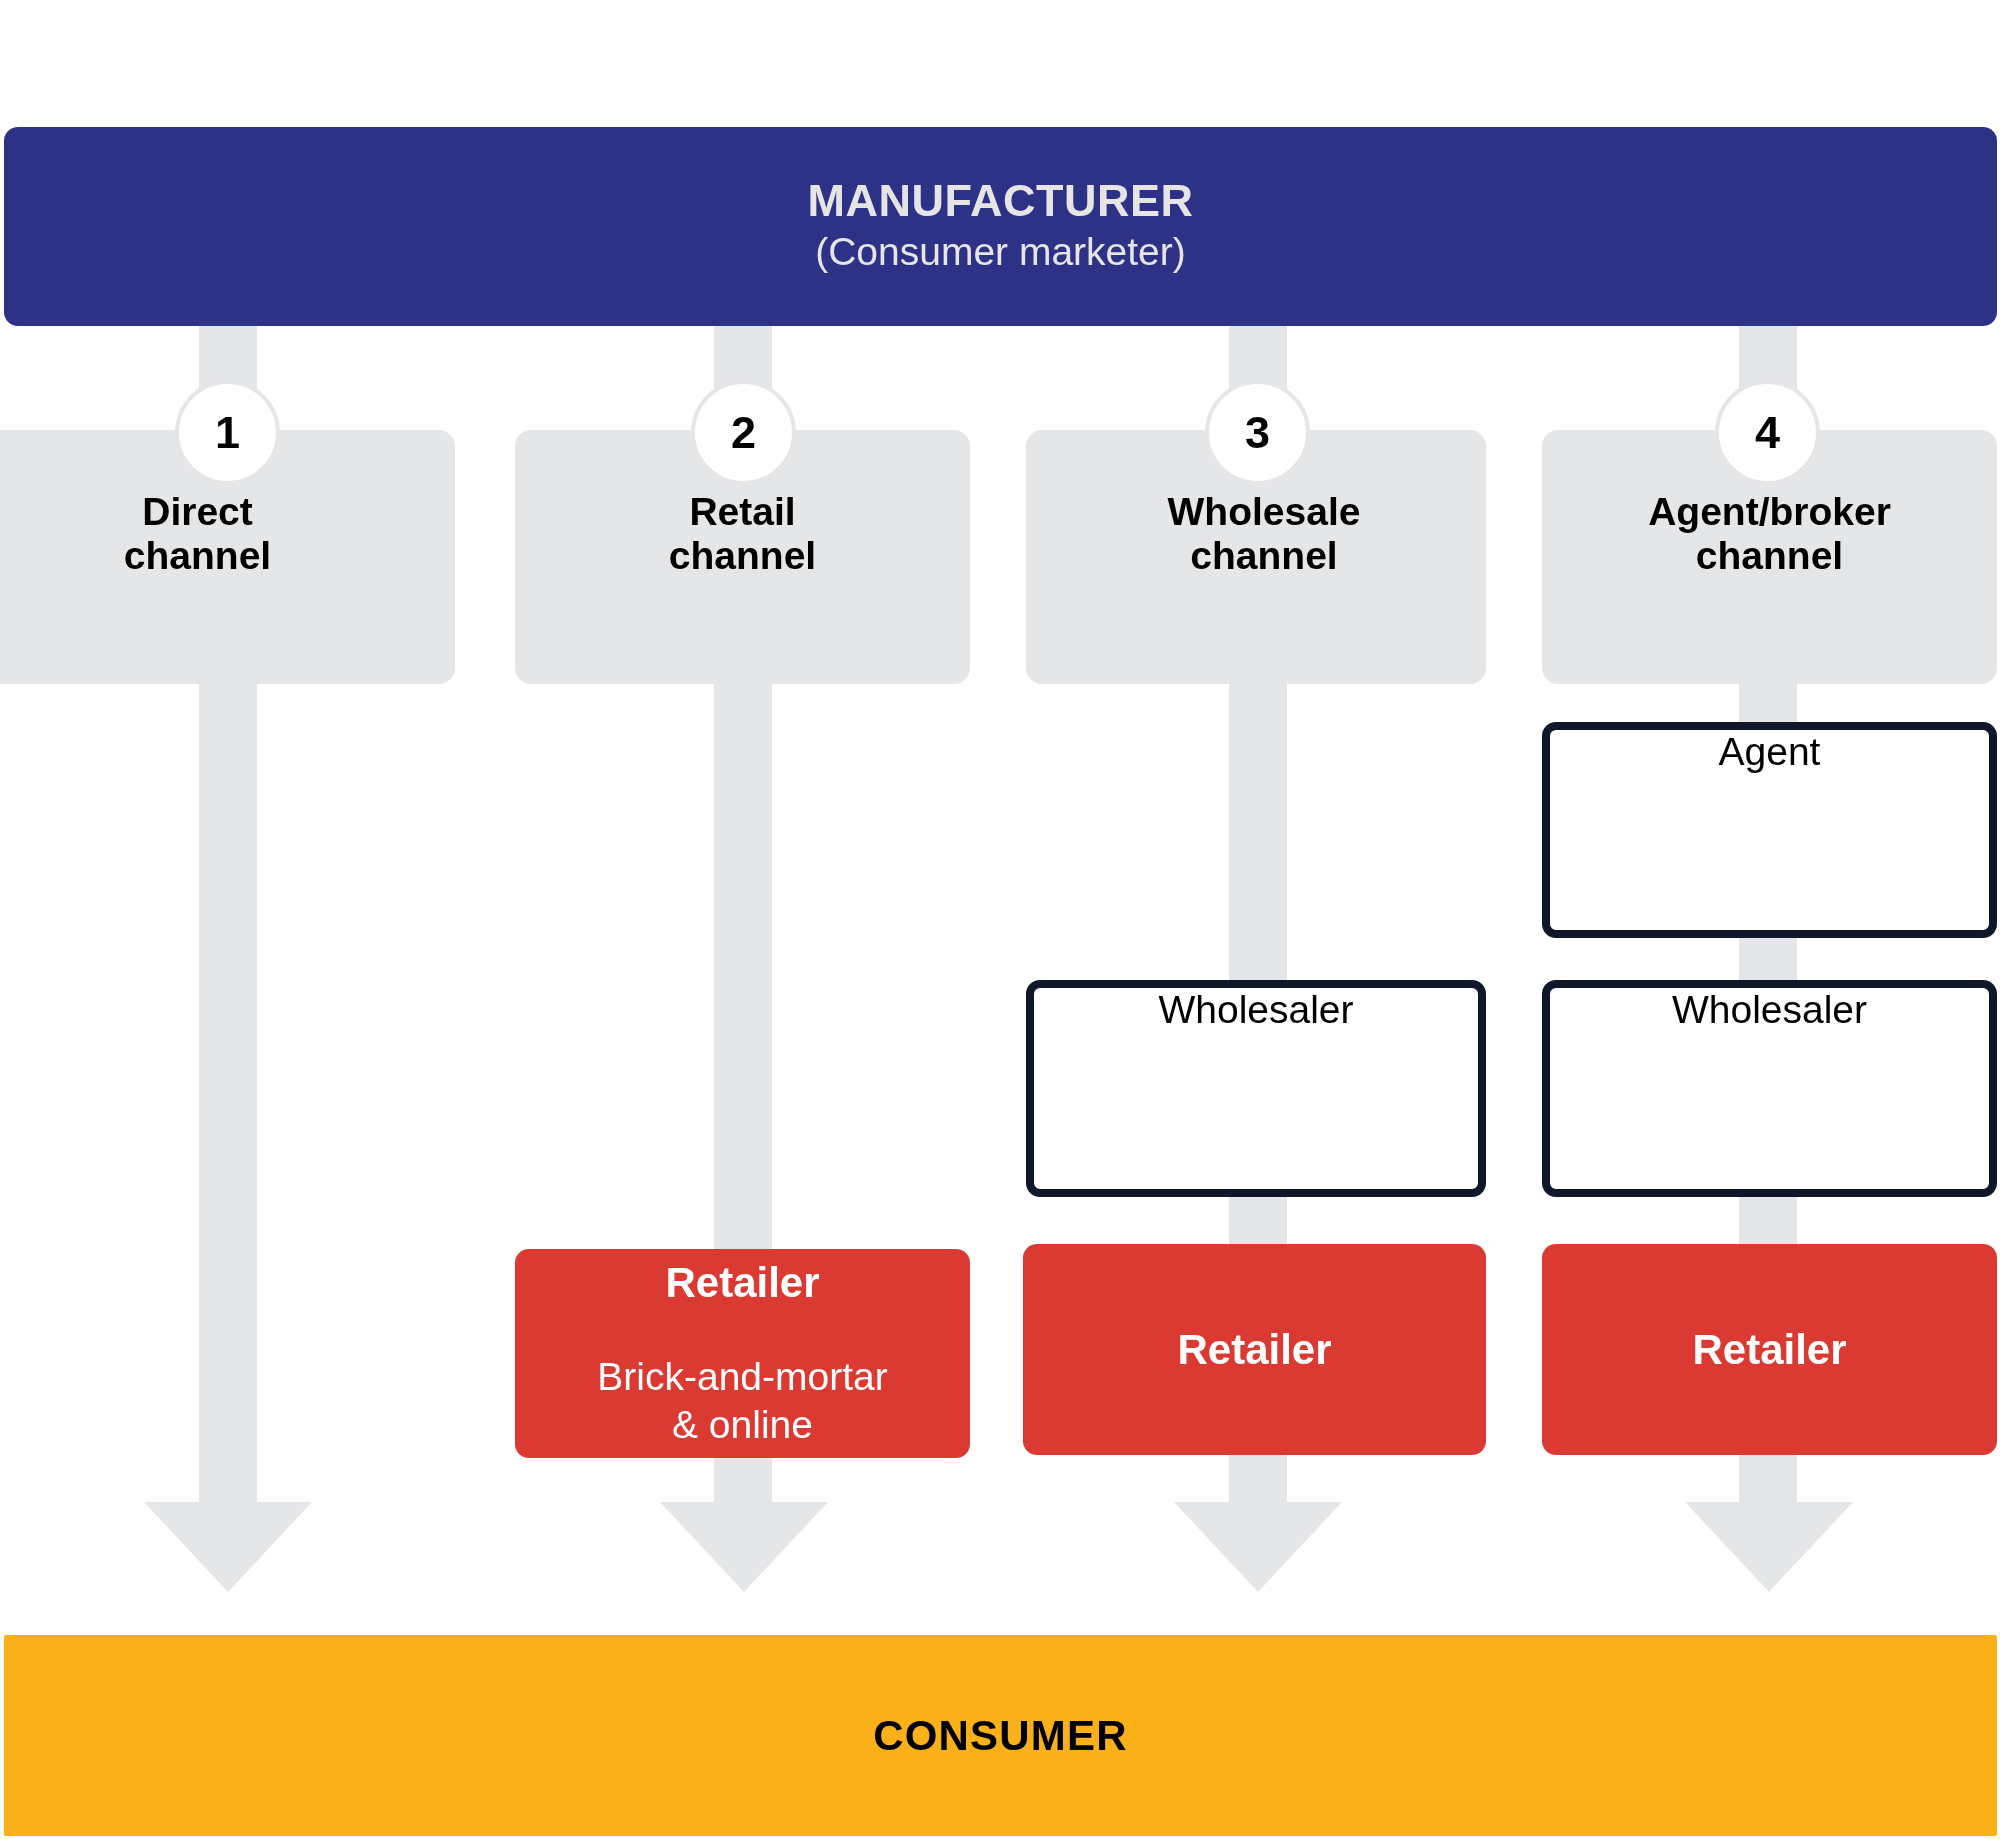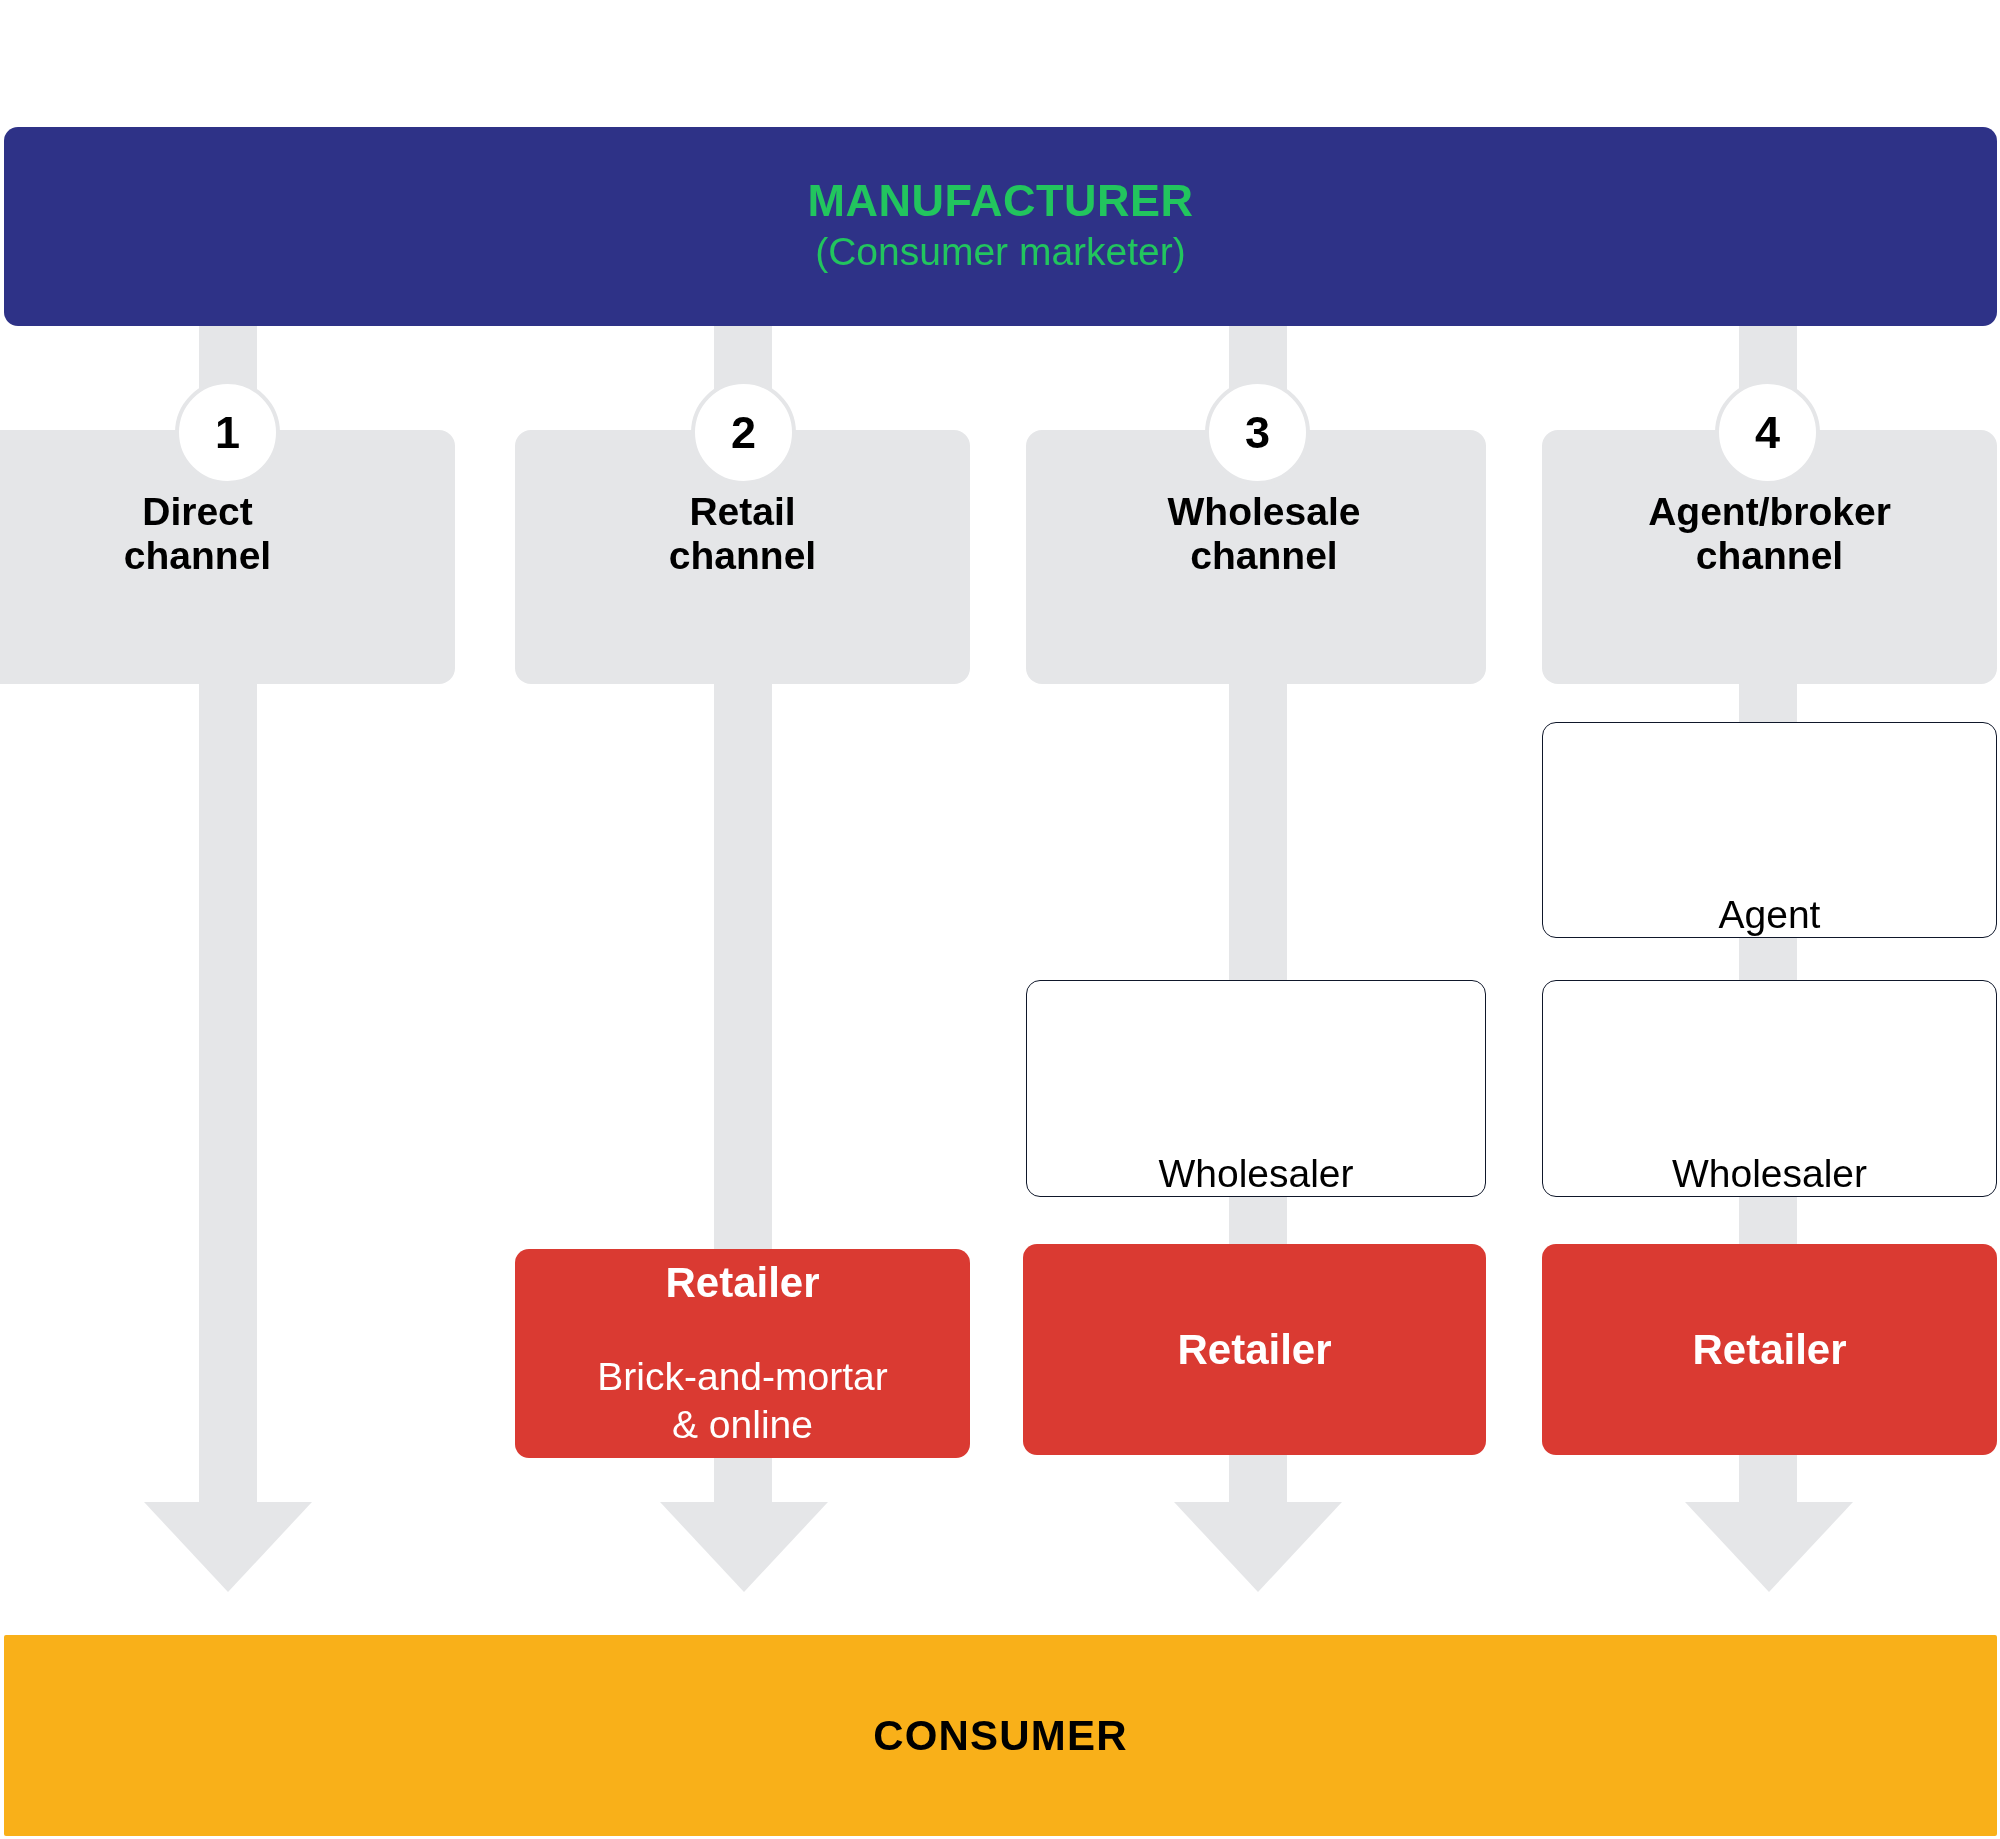--- a/index.html
+++ b/index.html
@@ -43,21 +43,21 @@
     text-align: center;
   }
 
   .manufacturer {
     left: 4px;
     top: 127px;
     width: 1993px;
     height: 199px;
     background: #2e3287;
     border-radius: 14px;
-    color: #22c55e;
+    color: #e5e5e5;
     z-index: 5;
   }
   .manufacturer .line1 {
     font-size: 45px;
     font-weight: bold;
     letter-spacing: 0.5px;
     line-height: 1.05;
   }
   .manufacturer .line2 {
     font-size: 39px;
@@ -118,25 +118,25 @@
     border-right: 84px solid transparent;
     border-top: 90px solid #e5e6e8;
     z-index: 1;
   }
 
   
   .white-node {
     position: absolute;
     box-sizing: border-box;
     background: #ffffff;
-    border: 1px solid #0f172a;
+    border: 8px solid #0f172a;
     border-radius: 14px;
     z-index: 4;
     display: flex;
-    align-items: flex-end;
+    align-items: flex-start;
     justify-content: center;
   }
   .white-node .label {
     font-size: 39px;
     font-weight: normal;
     color: #000000;
   }
 
   
   .retailer-node {

